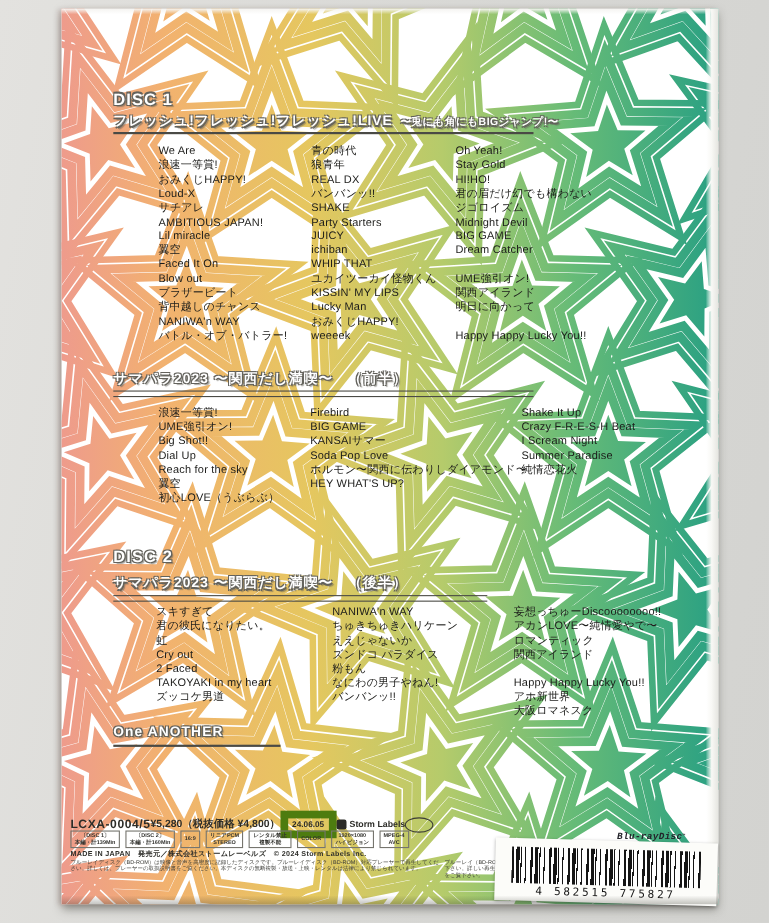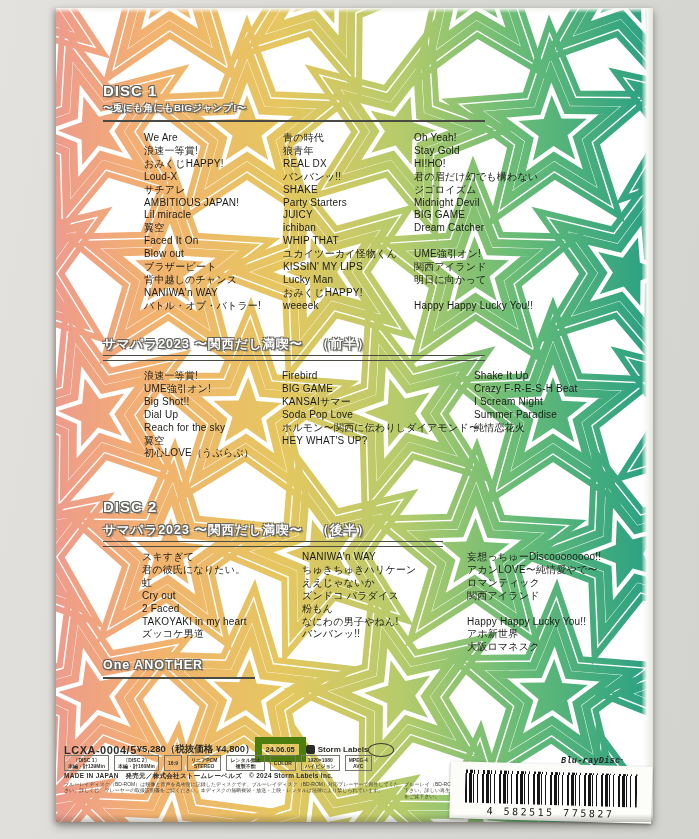--- a/index.html
+++ b/index.html
@@ -198,20 +198,21 @@
           <polygon points="555.5,770.3 580.6,804.3 621.7,794.4 597.2,828.9 619.3,864.9 578.9,852.2 551.5,884.4 551.1,842.1 512.0,825.9 552.1,812.5 " fill="none" stroke="url(#rg)" stroke-width="8" stroke-linejoin="miter"></polygon>
           <polygon points="562.1,793.4 577.2,813.8 601.8,807.9 587.1,828.5 600.4,850.2 576.2,842.5 559.7,861.8 559.5,836.5 536.0,826.7 560.1,818.7 " fill="url(#rg)"></polygon>
         </g>
     </svg>
 
     <div class="top-edge"></div>
     <div class="fore-edge"></div>
 
     <div class="abs hdr hdr-main" style="left:47px;top:74px;">DISC 1</div>
     <div class="abs subline" style="left:47px;top:94px;">
+      <span class="hdr hdr-sub">フレッシュ!フレッシュ!フレッシュ!LIVE</span>
       <span class="hdr hdr-small">〜兎にも角にもBIGジャンプ!〜</span>
     </div>
     <div class="abs rule-single" style="left:47px;top:112px;width:382px;"></div>
 
     <div class="abs tracks" style="left:64px;top:124px;">
         <div>We Are</div>
         <div>浪速一等賞!</div>
         <div>おみくじHAPPY!</div>
         <div>Loud-X</div>
         <div>サチアレ</div>

